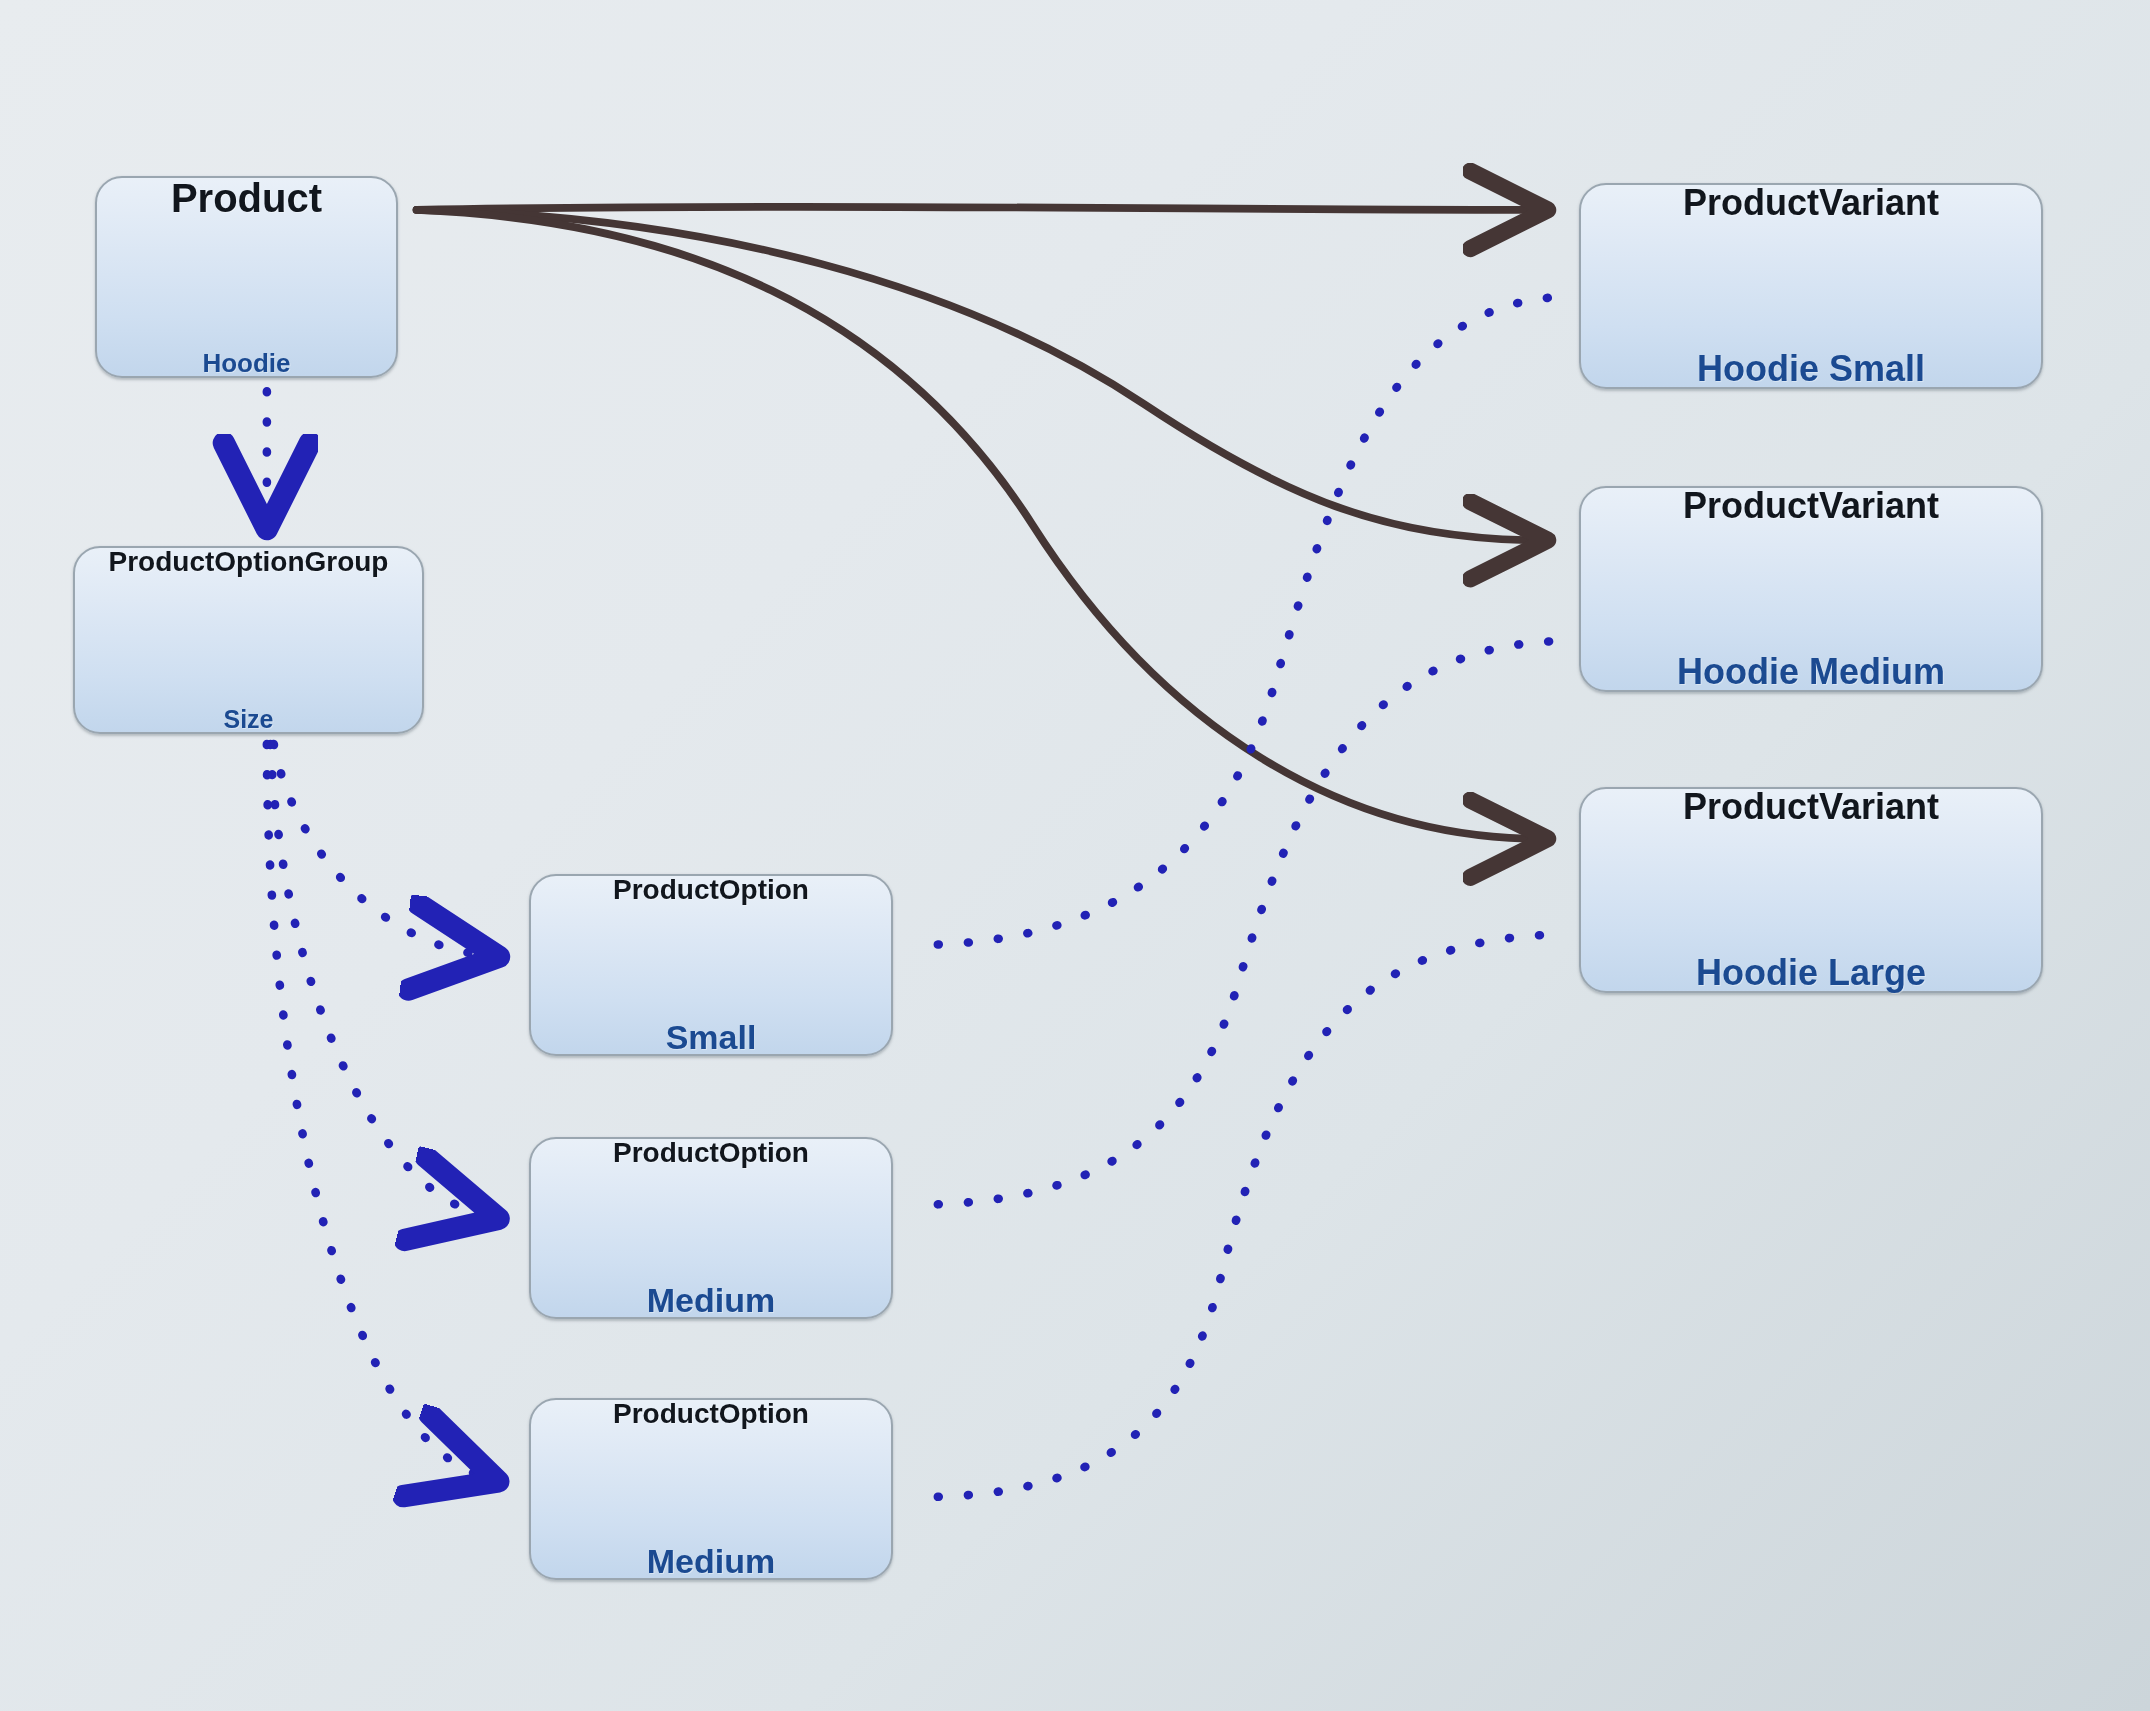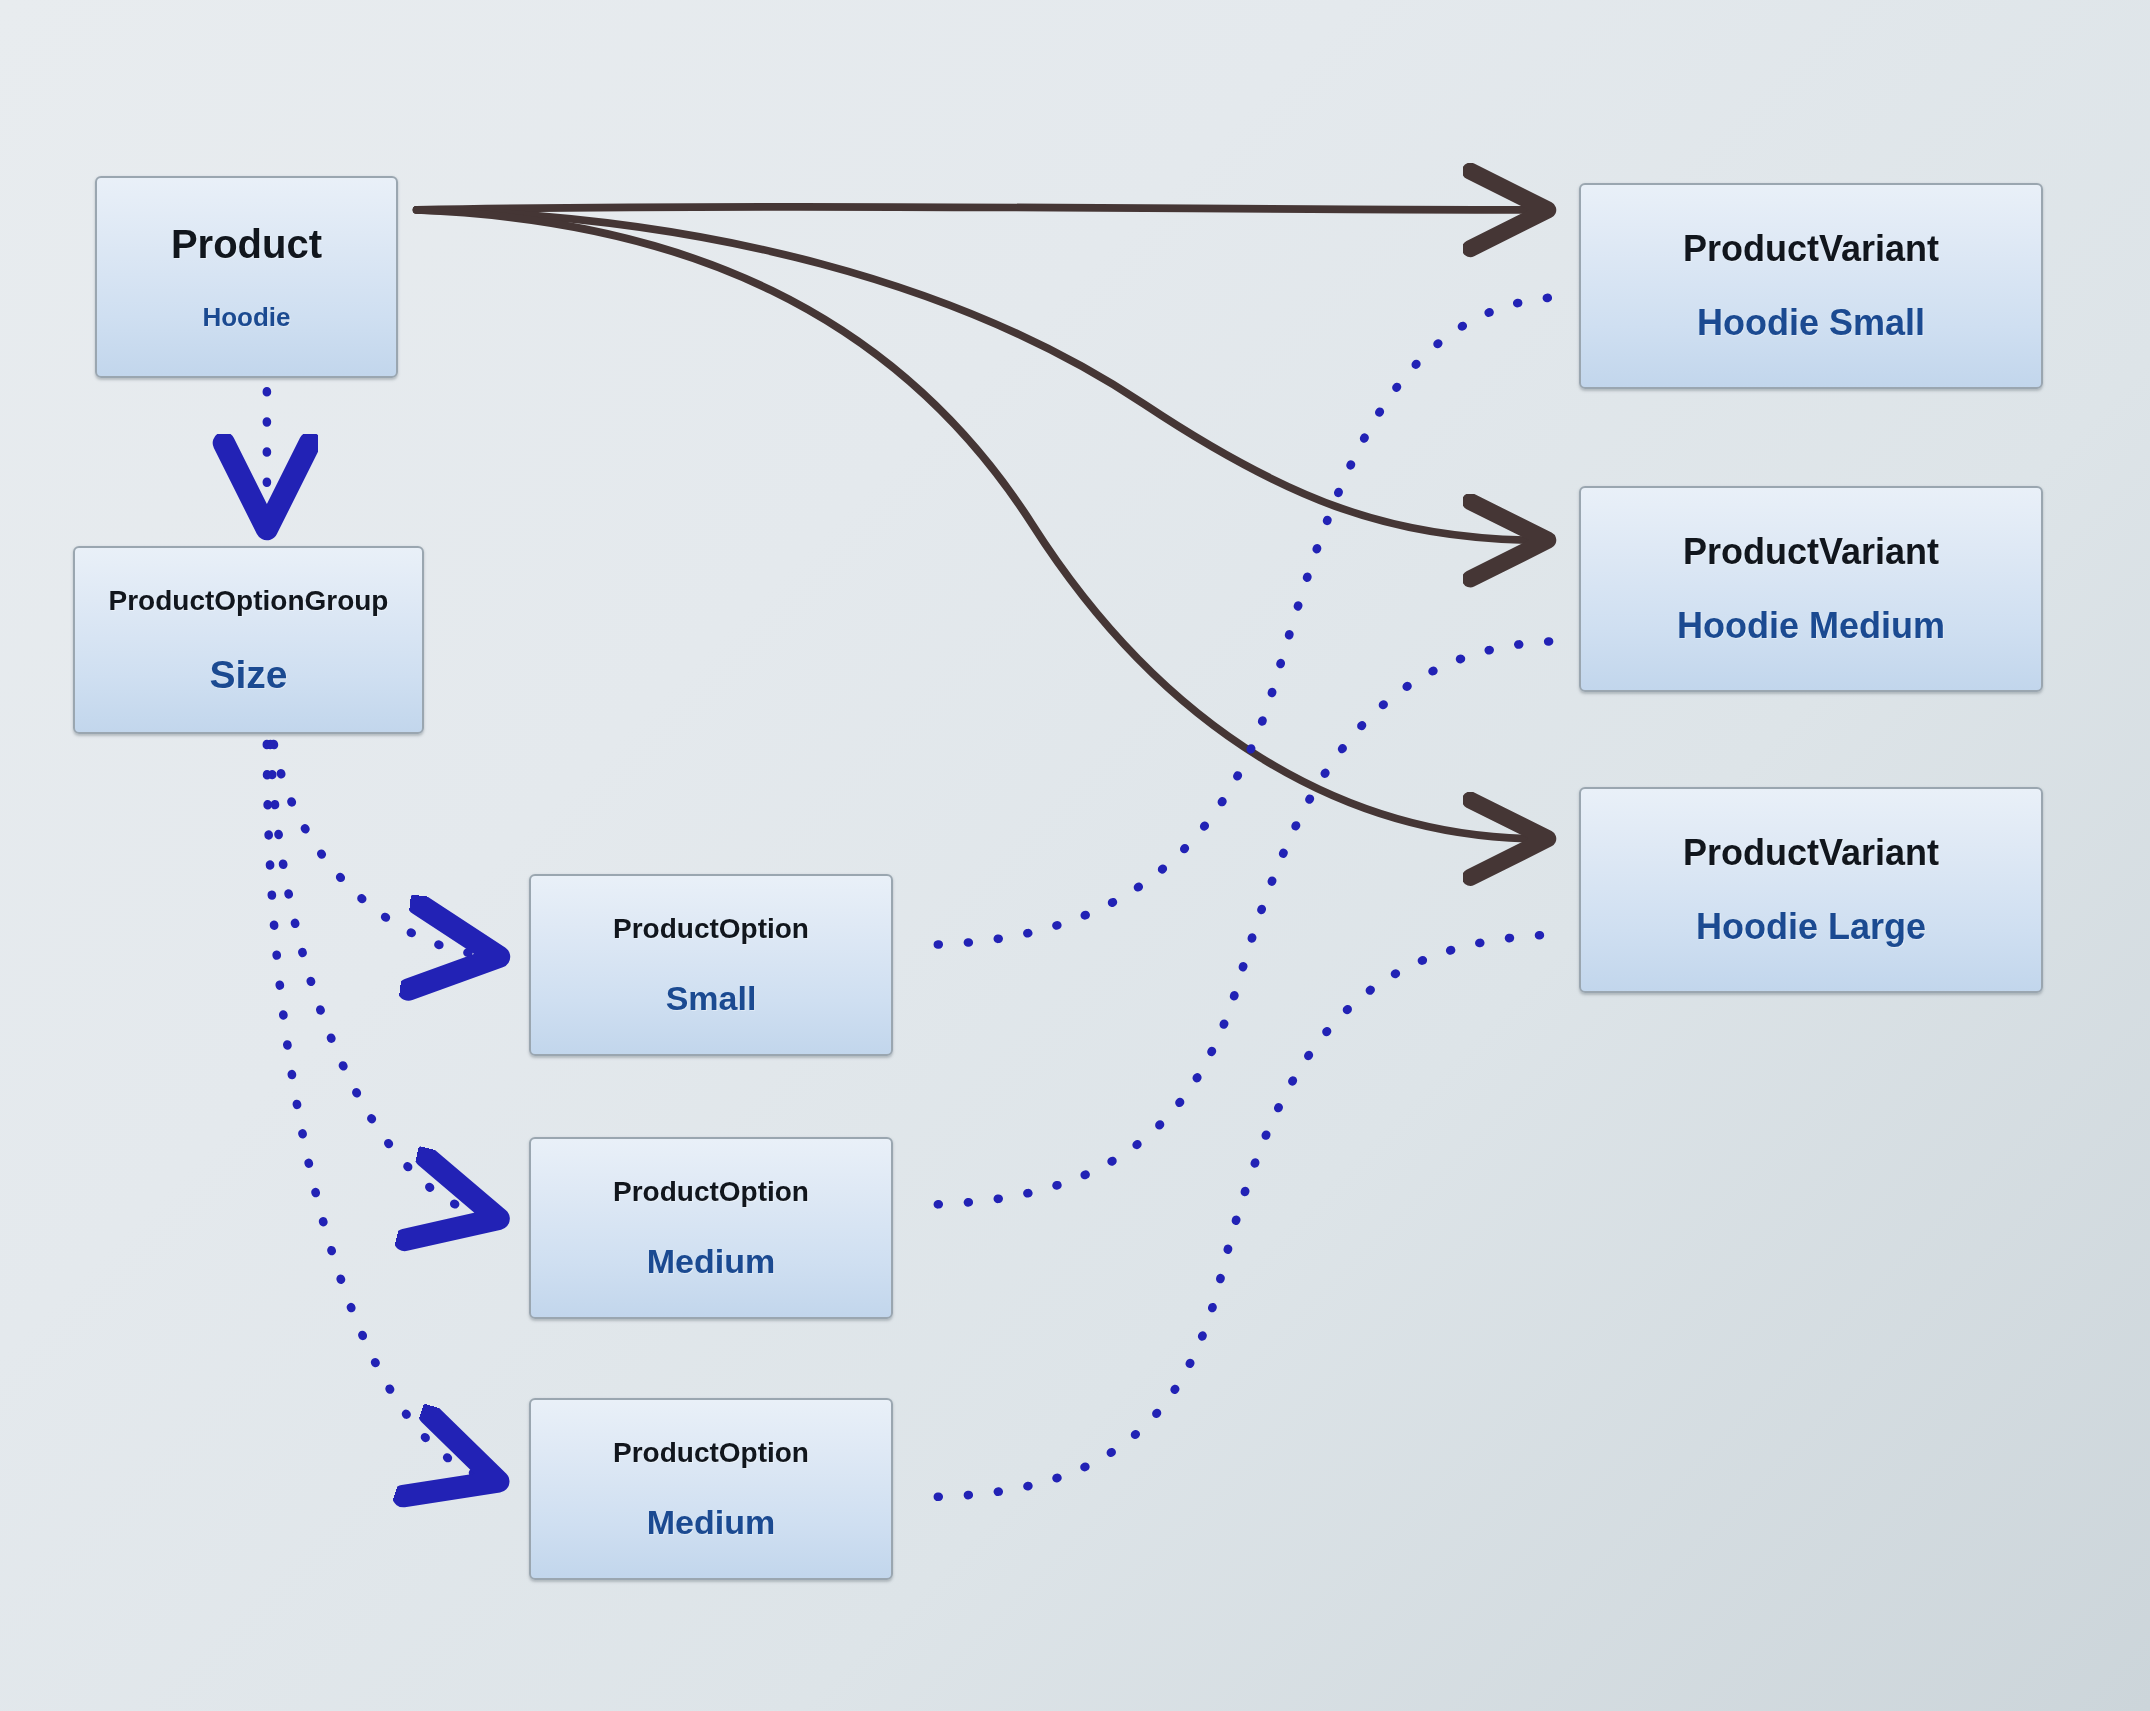--- a/index.html
+++ b/index.html
@@ -10,27 +10,27 @@
     overflow:hidden;
     position:relative;
   }
   #canvas{position:absolute;inset:0;width:2151px;height:1711px;}
   .edges{position:absolute;left:0;top:0;width:2151px;height:1711px;pointer-events:none;}
 
   .node{
     position:absolute;
     box-sizing:border-box;
     border:2.6px solid #9aa6b0;
-    border-radius:6px;
+    border-radius:27px;
     background:linear-gradient(to bottom,#e9f0f8 0%,#dfe9f5 28%,#cfdff1 70%,#c2d6ec 100%);
     box-shadow:0 1.7px 2.6px rgba(90,100,110,.35);
     display:flex;
     flex-direction:column;
     align-items:center;
-    justify-content:center;
+    justify-content:space-between;
   }
   .node .title{
     color:#11161d;
     font-weight:bold;
     text-shadow:0.9px 0.9px 0 rgba(255,255,255,.35);
     line-height:1;
   }
   .node .sub{
     color:#1b4a91;
     font-weight:bold;
@@ -39,21 +39,21 @@
   }
 
   
   #n-product{left:95px;top:176px;width:303px;height:202px;}
   #n-product .title{font-size:40px;margin-bottom:40px;}
   #n-product .sub{font-size:26px;}
 
   
   #n-pog{left:73px;top:546px;width:351px;height:188px;}
   #n-pog .title{font-size:28px;margin-bottom:40px;}
-  #n-pog .sub{font-size:39px;}
+  #n-pog .sub{font-size:25px;}
 
   
   .n-po{left:529px;width:364px;height:182px;}
   .n-po .title{font-size:28px;margin-bottom:38px;}
   .n-po .sub{font-size:34px;}
   #n-po-small{top:874px;}
   #n-po-medium{top:1137px;}
   #n-po-large{top:1398px;}
 
   

